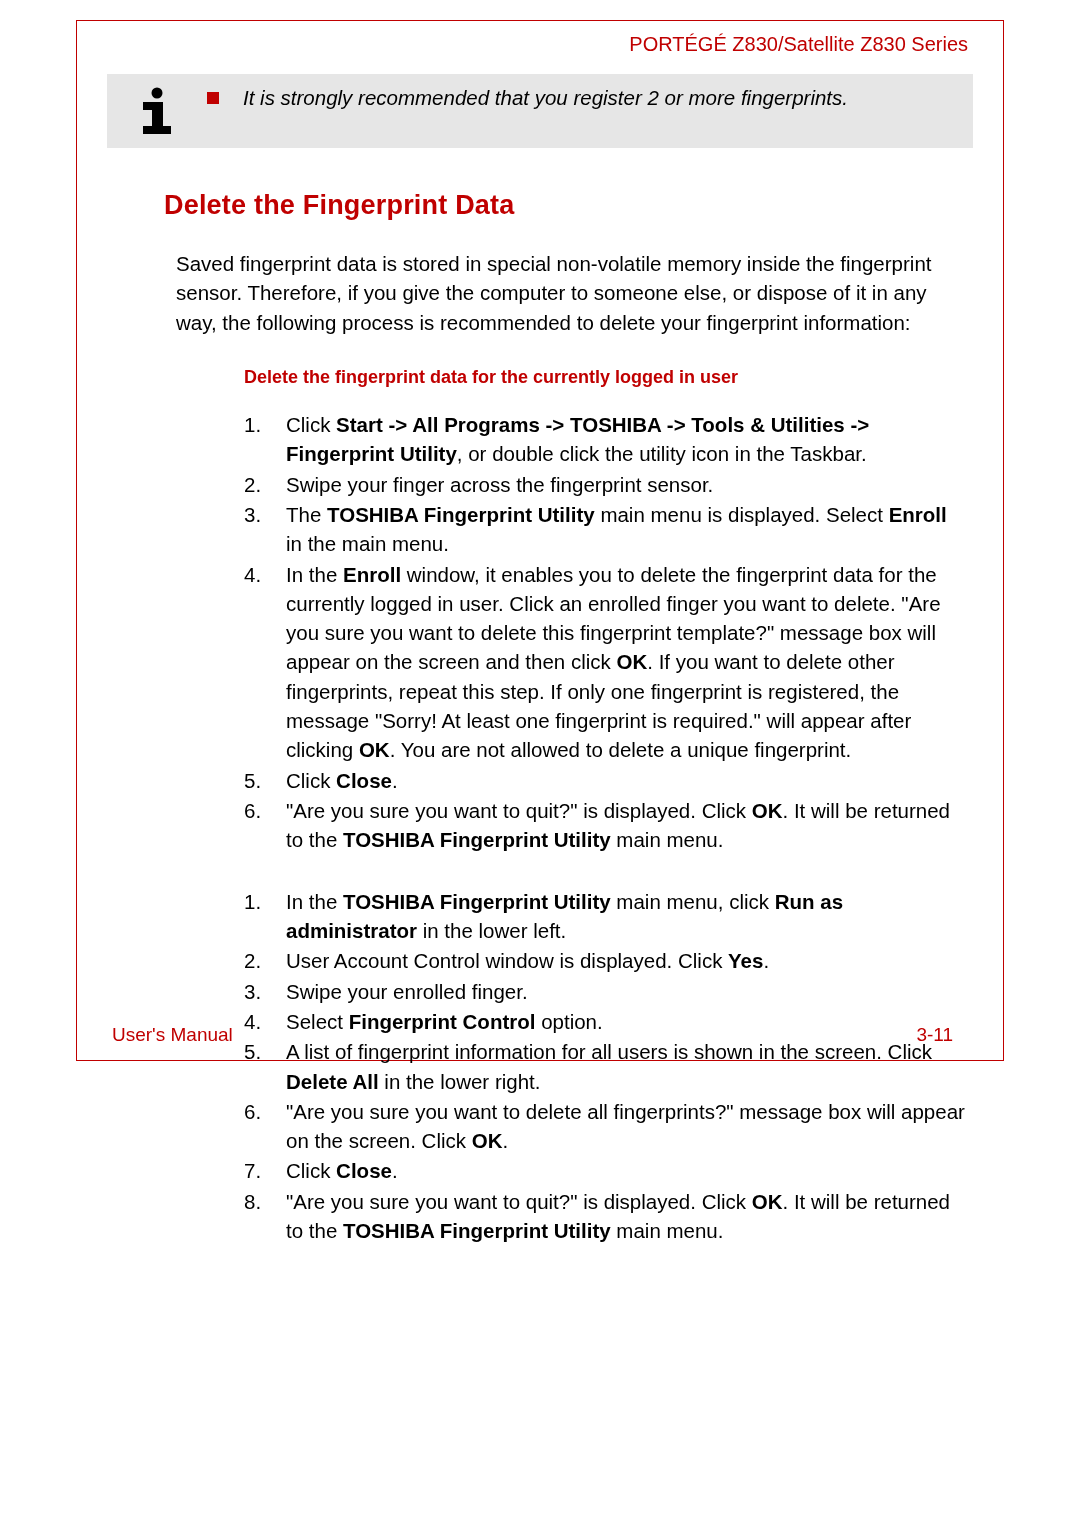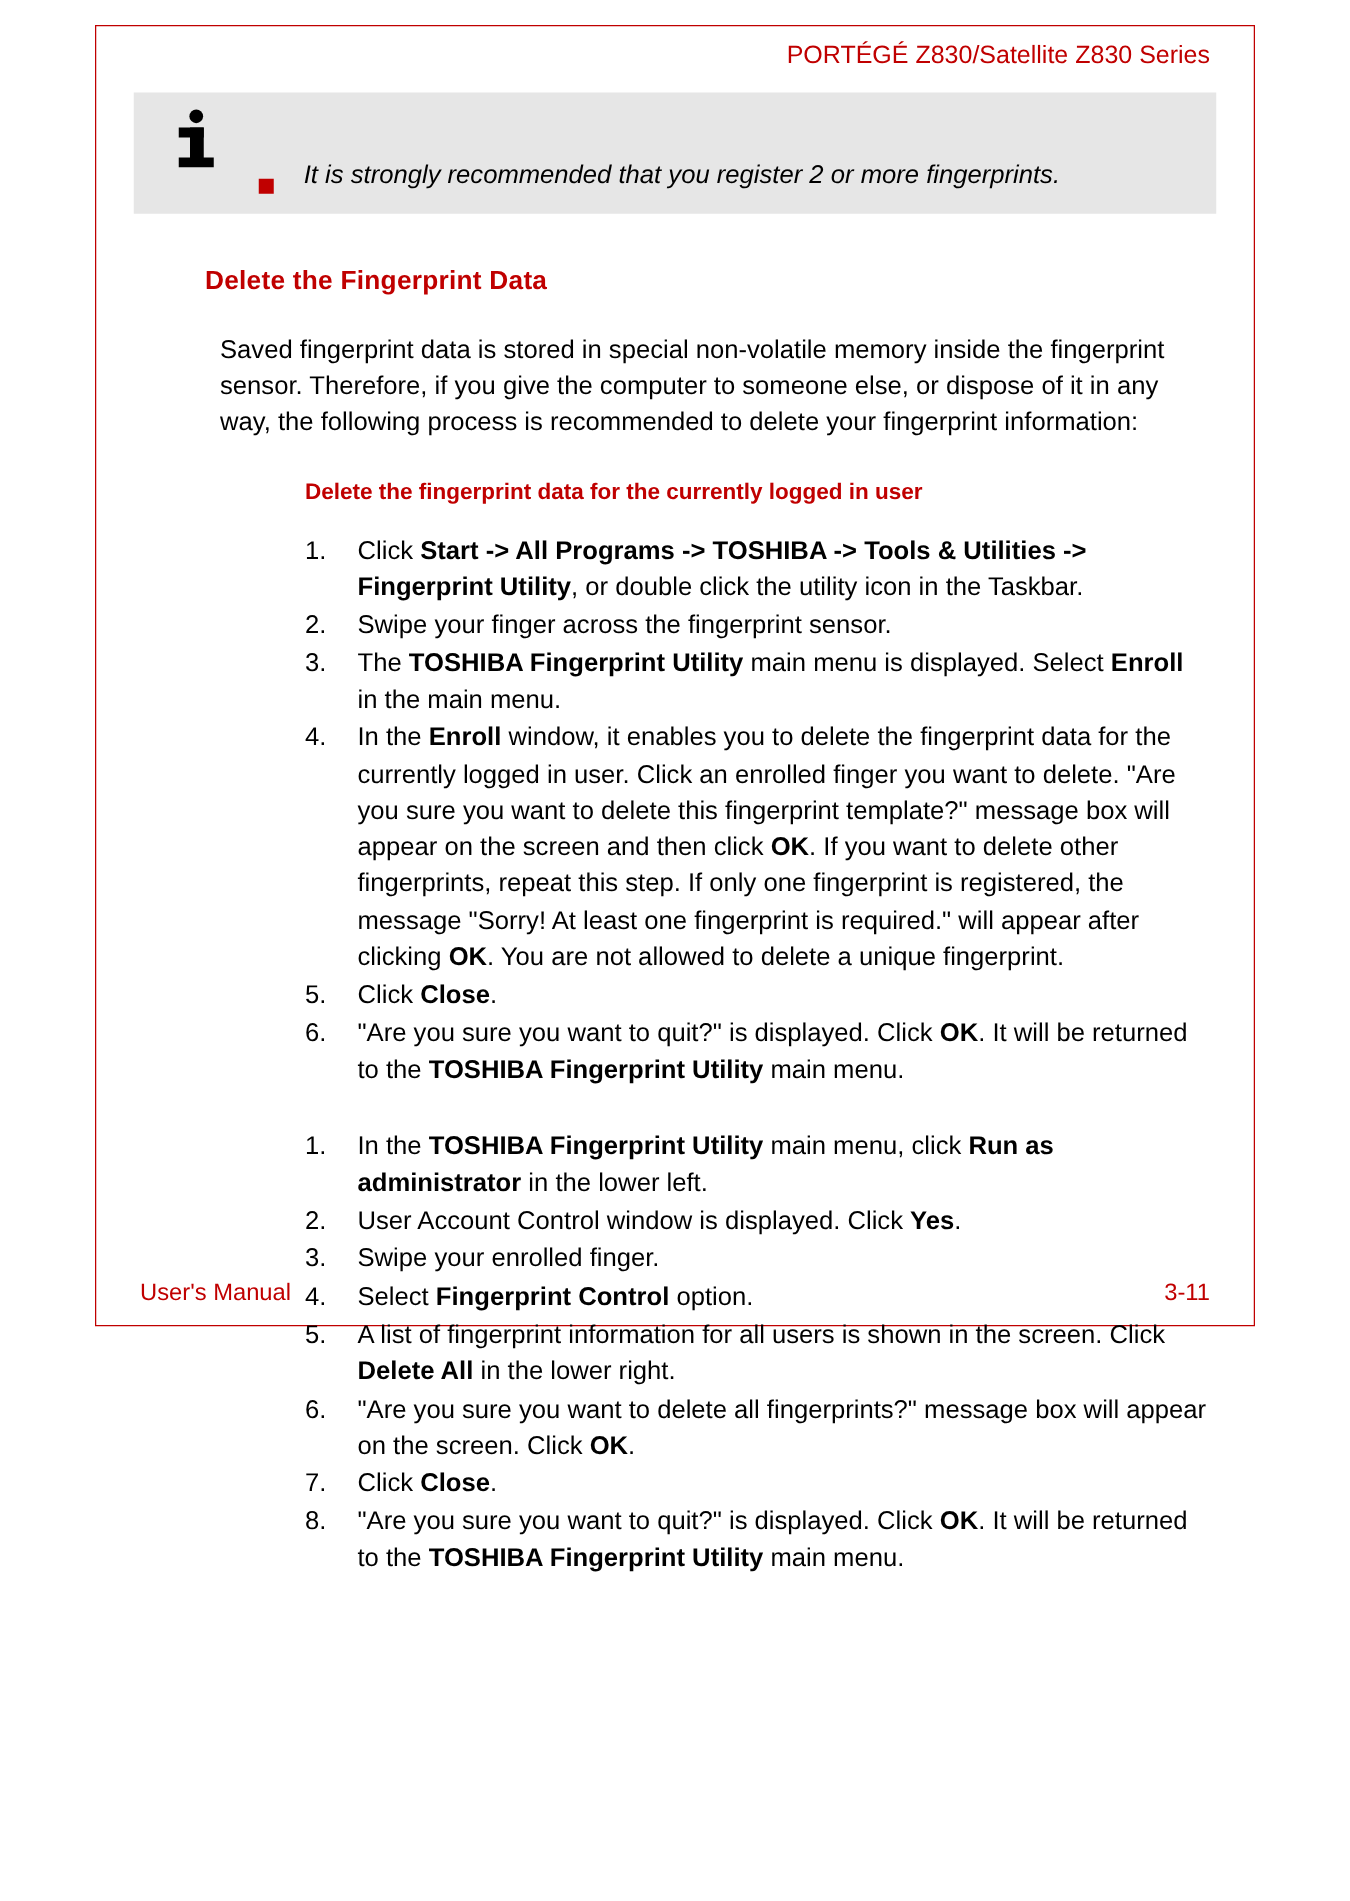--- a/index.html
+++ b/index.html
@@ -36,33 +36,33 @@
   }
   .info-icon {
     width: 100px;
     flex-shrink: 0;
     display: flex;
     justify-content: center;
     padding-top: 2px;
   }
   .info-icon svg { width: 46px; height: 48px; }
   .info-bullets { flex: 1; font-size: 20.5px; line-height: 1.4; }
-  .info-bullet { display: flex; align-items: flex-end; margin-bottom: 2px; margin-top: 42px; }
+  .info-bullet { display: flex; align-items: flex-start; margin-bottom: 2px; }
   .bullet-square {
     width: 12px; height: 12px;
     background: #c00000;
     flex-shrink: 0;
     margin-top: 8px;
     margin-right: 24px;
   }
   .info-bullet-text { font-style: italic; }
   .section-heading {
     color: #c00000;
     font-weight: 900;
-    font-size: 21px;
+    font-size: 27px;
     margin-left: 52px;
     margin-bottom: 28px;
     letter-spacing: 0.2px;
   }
   .intro-para {
     font-size: 20.5px;
     line-height: 1.43;
     margin-left: 64px;
     margin-bottom: 30px;
   }
@@ -91,21 +91,21 @@
     content: counter(step) ".";
     width: 42px;
     flex-shrink: 0;
   }
   .step-body { flex: 1; }
   .b { font-weight: bold; }
   .footer {
     position: absolute;
     bottom: 14px;
     left: 35px;
-    right: 35px;
+    right: 50px;
     display: flex;
     justify-content: space-between;
     color: #c00000;
     font-size: 19px;
   }
 </style>
 </head>
 <body>
 
 <div class="page">

